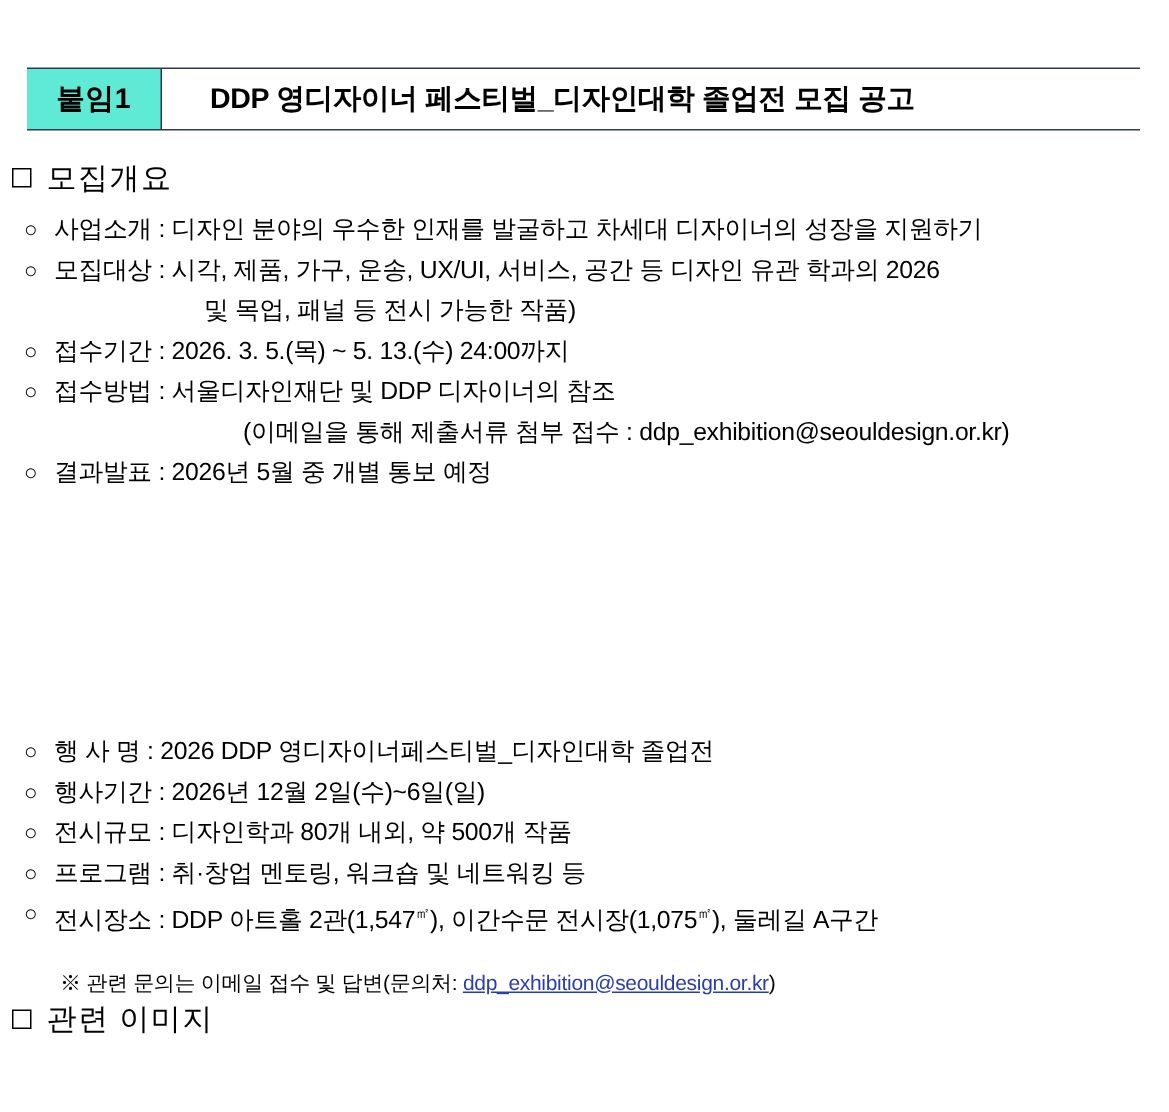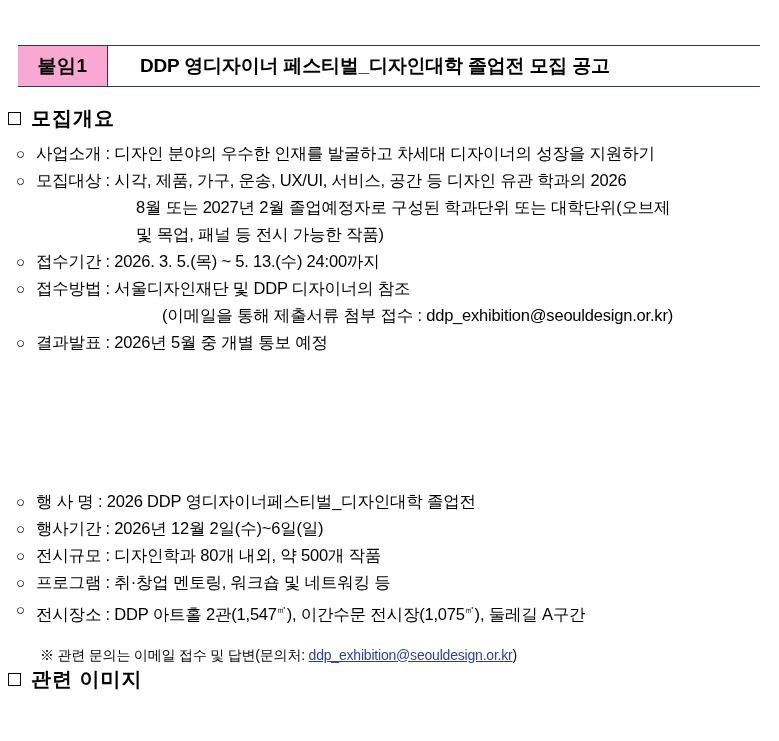--- a/index.html
+++ b/index.html
@@ -30,21 +30,21 @@
     width: 742px;
     height: 42px;
     display: flex;
     align-items: stretch;
     border-top: 1.5px solid #2f3a52;
     border-bottom: 1.5px solid #2f3a52;
     box-sizing: border-box;
   }
   .title-tag {
     width: 90px;
-    background: #f9a8d4;
+    background: #5eead4;
     display: flex;
     align-items: center;
     justify-content: center;
     font-size: 19px;
     font-weight: bold;
     letter-spacing: 0.5px;
     border-right: 1.5px solid #2f3a52;
     box-sizing: border-box;
   }
   .title-text {
@@ -57,21 +57,21 @@
     letter-spacing: -0.2px;
     box-sizing: border-box;
   }
 
   
   .section-head {
     display: flex;
     align-items: center;
     gap: 10px;
     font-size: 20px;
-    font-weight: bold;
+    font-weight: normal;
     letter-spacing: 1px;
   }
   .sq {
     display: inline-block;
     width: 13px;
     height: 13px;
     border: 1.6px solid #000;
     box-sizing: border-box;
   }
 
@@ -145,23 +145,20 @@
     <div class="item">
       <span class="circ">○</span>
       <span class="item-body">사업소개 : 디자인 분야의 우수한 인재를 발굴하고 차세대 디자이너의 성장을 지원하기</span>
     </div>
 
     <div class="item">
       <span class="circ">○</span>
       <span class="item-body"><span>모집대상 : 시각, 제품, 가구, 운송, UX/UI, 서비스, 공간 등 디자인 유관 학과의 </span><span class="u">2026</span></span>
     </div>
     <div class="item indent-1">
-      <span class="item-body"><span class="u">8월 또는 2027년 2월 졸업예정자</span><span>로 구성된 학과단위 또는 대학단위(오브제</span></span>
-    </div>
-    <div class="item indent-1">
       <span class="item-body">및 목업, 패널 등 전시 가능한 작품)</span>
     </div>
 
     <div class="item">
       <span class="circ">○</span>
       <span class="item-body">접수기간 : 2026. 3. 5.(목) ~ 5. 13.(수) 24:00까지</span>
     </div>
 
     <div class="item">
       <span class="circ">○</span>

